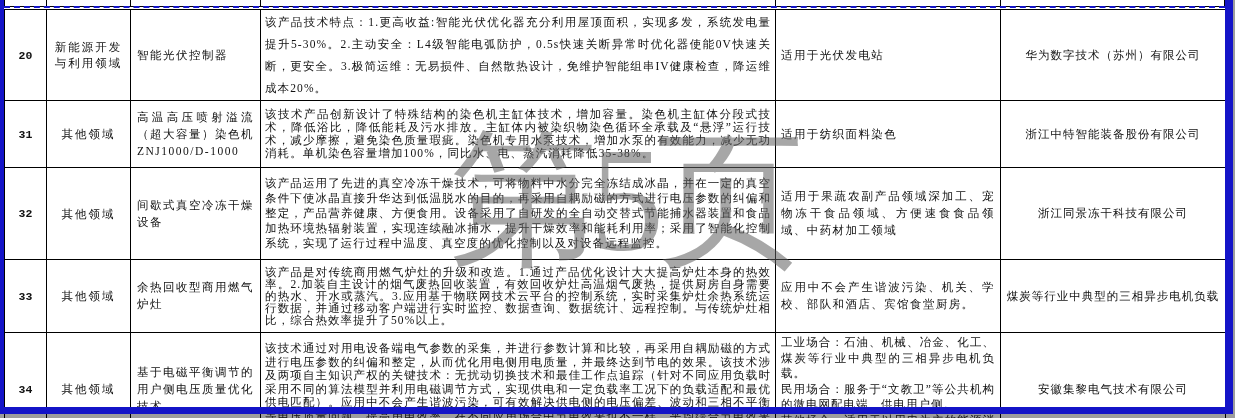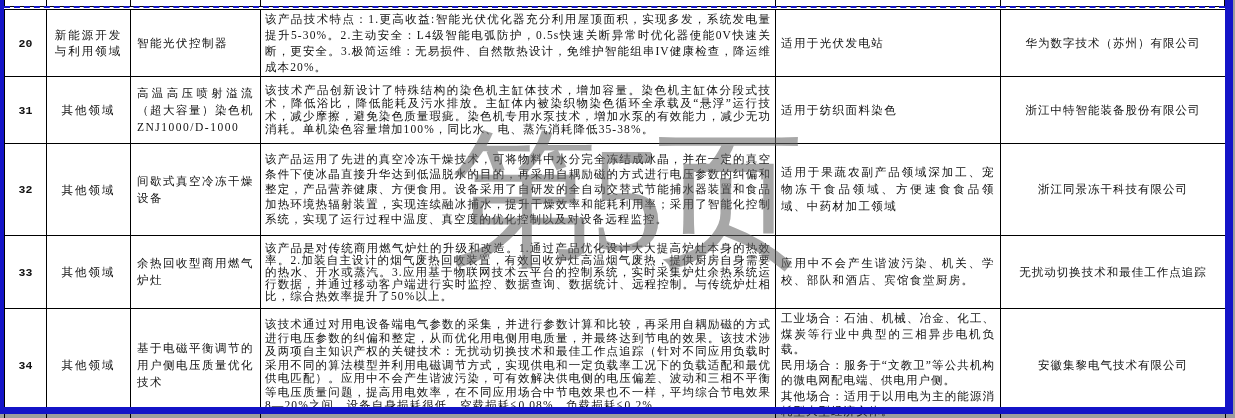--- a/index.html
+++ b/index.html
@@ -17,21 +17,21 @@
                 border-top:2px dashed #1414c8; z-index:6; pointer-events:none; }
   table.grid { border-collapse:collapse; table-layout:fixed; width:1221px; margin-top:2px; }
   table.grid td { border:1px solid #000; vertical-align:middle; color:#111;
                   font-size:11.5px; overflow:hidden; }
   td.c-no      { text-align:center; font-weight:bold; font-size:12px; font-family:"Liberation Mono","DejaVu Sans Mono",monospace; }
   td.c-field   { text-align:center; letter-spacing:2px; padding:0 5px; line-height:16px; }
   td.c-product { text-align:justify; letter-spacing:1.5px; padding:2px 6px; line-height:17px; }
   td.c-desc    { text-align:justify; letter-spacing:1.1px; padding:1px 4px; }
   td.c-app     { text-align:justify; letter-spacing:1.4px; padding:2px 5px; line-height:17px; white-space:pre-line; }
   td.c-company { text-align:center; letter-spacing:1px; padding:0 4px; line-height:15px;margin-left:40px; }
-  tr.r0 { height:53px; }  tr.r0 td.c-desc { line-height:16px;margin-left:26px; }
+  tr.r0 { height:53px; }  tr.r0 td.c-desc { line-height:22px;margin-left:26px; }
   tr.r1 { height:67px; }  tr.r1 td.c-desc { line-height:13px;margin-left:28px; }
   tr.r2 { height:92px; }  tr.r2 td.c-desc { line-height:15px; }
   tr.r3 { height:73px; }  tr.r3 td.c-desc { line-height:12px; }
   tr.r4 { height:112px; } tr.r4 td.c-desc { line-height:13.5px; }
   tr.r4 td.c-app { line-height:15.5px; letter-spacing:1px; }
   .watermark { position:absolute; left:446px; top:126px; z-index:4; pointer-events:none;
                font-size:148px; line-height:1; color:rgba(95,95,95,0.55);
                font-family:"Liberation Serif","DejaVu Serif",serif; letter-spacing:-8px;
                font-weight:normal; }
 </style>
@@ -85,21 +85,21 @@
           <td class="c-desc">该产品运用了先进的真空冷冻干燥技术，可将物料中水分完全冻结成冰晶，并在一定的真空条件下使冰晶直接升华达到低温脱水的目的，再采用自耦励磁的方式进行电压参数的纠偏和整定，产品营养健康、方便食用。设备采用了自研发的全自动交替式节能捕水器装置和食品加热环境热辐射装置，实现连续融冰捕水，提升干燥效率和能耗利用率；采用了智能化控制系统，实现了运行过程中温度、真空度的优化控制以及对设备远程监控。</td>
           <td class="c-app">适用于果蔬农副产品领域深加工、宠物冻干食品领域、方便速食食品领域、中药材加工领域</td>
           <td class="c-company">浙江同景冻干科技有限公司</td>
         </tr>
         <tr class="r3">
           <td class="c-no">33</td>
           <td class="c-field">其他领域</td>
           <td class="c-product">余热回收型商用燃气炉灶</td>
           <td class="c-desc">该产品是对传统商用燃气炉灶的升级和改造。1.通过产品优化设计大大提高炉灶本身的热效率。2.加装自主设计的烟气废热回收装置，有效回收炉灶高温烟气废热，提供厨房自身需要的热水、开水或蒸汽。3.应用基于物联网技术云平台的控制系统，实时采集炉灶余热系统运行数据，并通过移动客户端进行实时监控、数据查询、数据统计、远程控制。与传统炉灶相比，综合热效率提升了50%以上。</td>
           <td class="c-app">应用中不会产生谐波污染、机关、学校、部队和酒店、宾馆食堂厨房。</td>
-          <td class="c-company">无扰动切换技术和最佳工作点追踪</td>
+          <td class="c-company">煤炭等行业中典型的三相异步电机负载</td>
         </tr>
         <tr class="r4">
           <td class="c-no">34</td>
           <td class="c-field">其他领域</td>
           <td class="c-product">基于电磁平衡调节的用户侧电压质量优化技术</td>
           <td class="c-desc">该技术通过对用电设备端电气参数的采集，并进行参数计算和比较，再采用自耦励磁的方式进行电压参数的纠偏和整定，从而优化用电侧用电质量，并最终达到节电的效果。该技术涉及两项自主知识产权的关键技术：无扰动切换技术和最佳工作点追踪（针对不同应用负载时采用不同的算法模型并利用电磁调节方式，实现供电和一定负载率工况下的负载适配和最优供电匹配）。应用中不会产生谐波污染，可有效解决供电侧的电压偏差、波动和三相不平衡等电压质量问题，提高用电效率，在不同应用场合中节电效果也不一样，平均综合节电效果8—20%之间，设备自身损耗很低，空载损耗≦0.08%，负载损耗≦0.2%。</td>
           <td class="c-app">工业场合：石油、机械、冶金、化工、煤炭等行业中典型的三相异步电机负载。
 民用场合：服务于“文教卫”等公共机构的微电网配电端、供电用户侧。
 其他场合：适用于以用电为主的能源消耗型大型经济实体。</td>
           <td class="c-company">安徽集黎电气技术有限公司</td>

